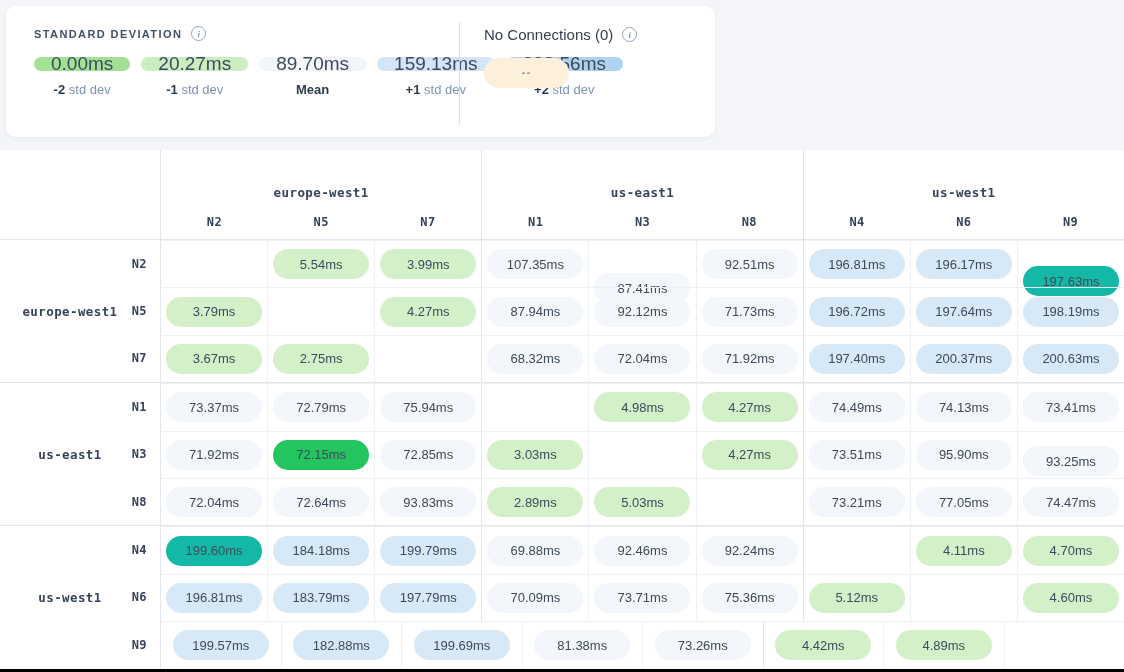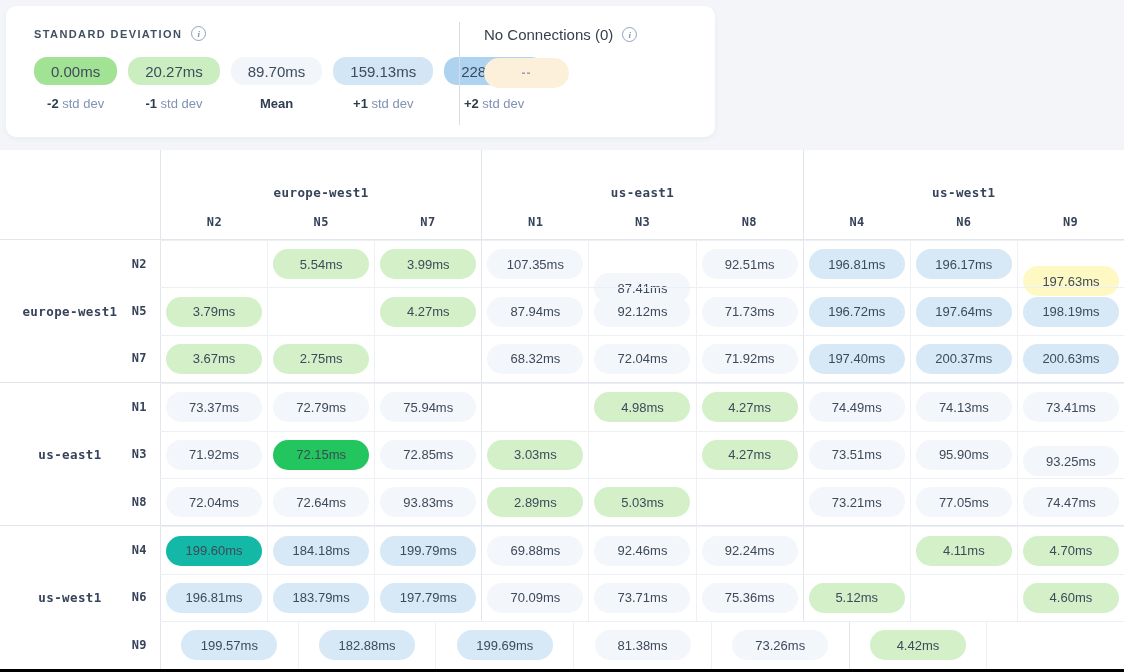--- a/index.html
+++ b/index.html
@@ -19,22 +19,22 @@
   .legend-title { font-size: 11px; font-weight: 700; letter-spacing: 1.4px; color: #425063; }
   .nc-title { font-size: 15px; color: #36404e; }
   .info-icon {
     width: 15px; height: 15px; border: 1.5px solid #93a2bd; border-radius: 50%;
     color: #8193af; font: 700 9px "Liberation Serif", serif; font-style: italic;
     display: inline-flex; align-items: center; justify-content: center; cursor: pointer;
   }
   .stops { display: flex; gap: 11px; margin-top: 16px; }
   .stop { display: flex; flex-direction: column; align-items: center; }
   .lpill {
-    height: 28px; border-radius: 13px; padding: 0 17px;
-    display: flex; align-items: center; font-size: 15px; color: #3d4b5c;
+    height: 14px; border-radius: 13px; padding: 0 17px;
+    display: flex; align-items: center; font-size: 19px; color: #3d4b5c;
   }
   .slabel { margin-top: 11px; font-size: 13px; color: #7e92b4; white-space: nowrap; }
   .sbold { font-weight: 700; color: #2e3c50; }
   .nc-pill {
     margin-top: 15px; width: 85px; height: 30px; border-radius: 15px;
     display: flex; align-items: center; justify-content: center;
     font-size: 12px; font-weight: 700; color: #9aa3ad; letter-spacing: 1px;
   }
 
   
@@ -159,21 +159,21 @@
             <div class="cell">
               <div class="dpill" style="background: rgb(243, 246, 250);">92.51ms</div>
             </div>
             <div class="cell gsep">
               <div class="dpill" style="background: rgb(215, 232, 246);">196.81ms</div>
             </div>
             <div class="cell">
               <div class="dpill" style="background: rgb(215, 232, 246);">196.17ms</div>
             </div>
             <div class="cell">
-              <div class="dpill" style="background: #fef9c3; margin-top: 34px;">197.63ms</div>
+              <div class="dpill" style="background: #14b8a6; margin-top: 34px;">197.63ms</div>
             </div>
           </div>
         </div>
         <div class="mrow">
           <div class="rowhead">
             <span class="nlabel mono">N5</span>
           </div>
           <div class="cellwrap">
             <div class="cell gsep">
               <div class="dpill" style="background: rgb(211, 240, 201);">3.79ms</div>
@@ -415,19 +415,22 @@
               <div class="dpill" style="background: rgb(215, 232, 246);">199.69ms</div>
             </div>
             <div class="cell">
               <div class="dpill" style="background: rgb(243, 246, 250);">81.38ms</div>
             </div>
             <div class="cell">
               <div class="dpill" style="background: rgb(243, 246, 250);">73.26ms</div>
             </div>
             <div class="cell gsep">
               <div class="dpill" style="background: rgb(211, 240, 201);">4.42ms</div>
+            </div>
+            <div class="cell">
+              <div class="dpill" style="background: rgb(211, 240, 201);">4.89ms</div>
             </div>
             <div class="cell"></div>
           </div>
         </div>
       </div>
     </div>
 </div>
 
 </body></html>

